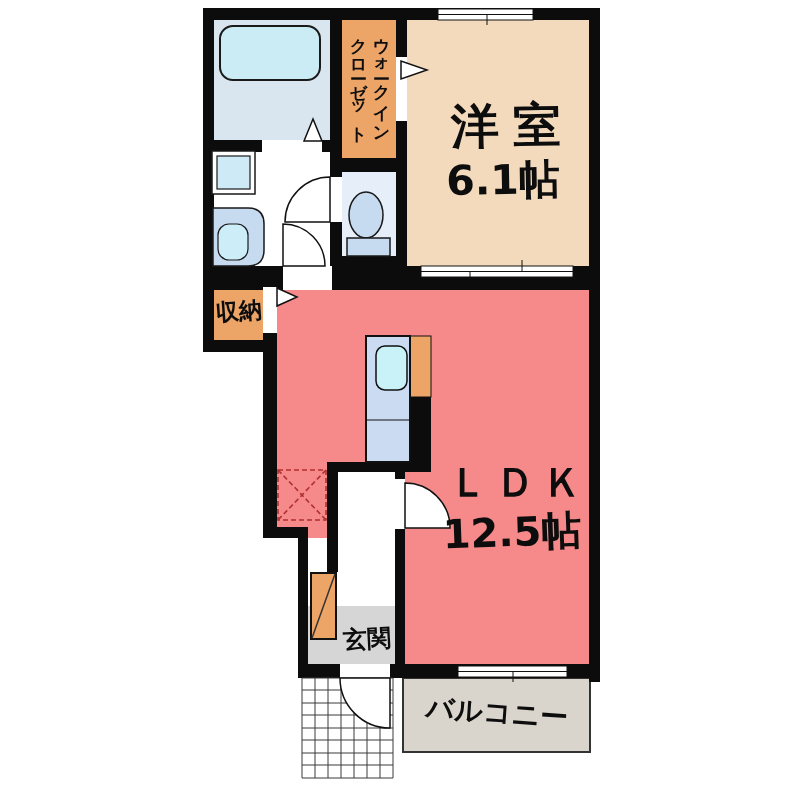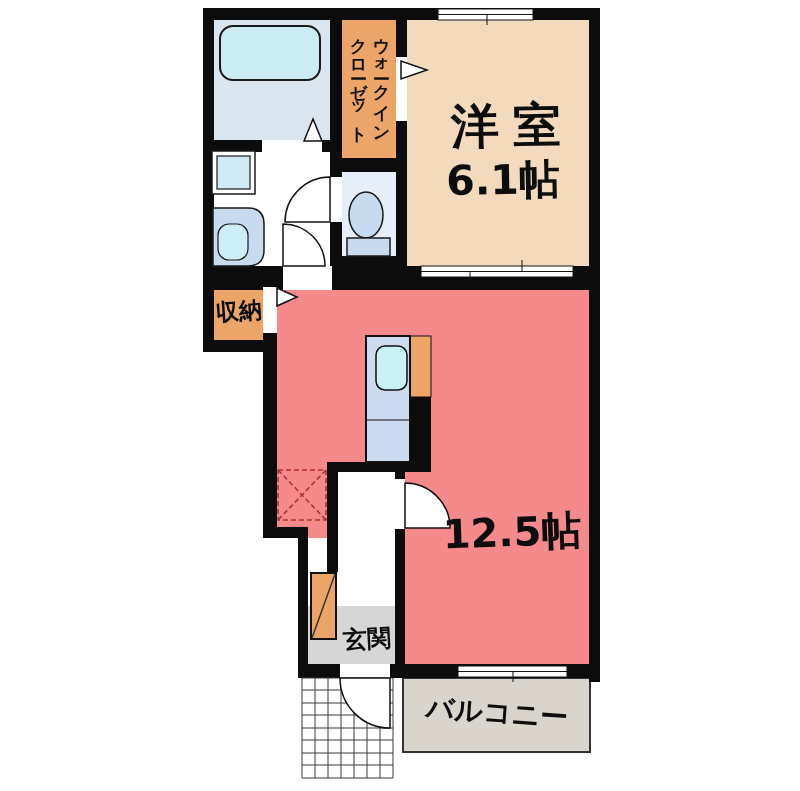--- a/index.html
+++ b/index.html
@@ -117,20 +117,21 @@
     <g>
       <rect x="458" y="666" width="109" height="11" fill="#ffffff" stroke="#111" stroke-width="1"></rect>
       <line x1="458" y1="671.5" x2="567" y2="671.5" stroke="#111" stroke-width="1"></line>
       <line x1="513" y1="671.5" x2="513" y2="682" stroke="#111" stroke-width="1"></line>
     </g>
   </svg>
 
   <div class="lbl" style="left:413px;top:101px;width:200px;font-size:48px;letter-spacing:14px;transform:rotate(-1deg);">洋室</div>
   <div class="lbl" style="left:403px;top:160px;width:200px;font-size:41px;transform:rotate(-1deg);">6.1帖</div>
 
+  <div class="lbl" style="left:419px;top:462px;width:200px;font-size:40px;letter-spacing:7px;">ＬＤＫ</div>
   <div class="lbl" style="left:412px;top:512px;width:200px;font-size:40px;transform:rotate(-2deg);">12.5帖</div>
 
   <div class="lbl" style="left:402px;top:699px;width:190px;font-size:28px;transform:rotate(4deg);">バルコニー</div>
 
   <div class="lbl" style="left:327px;top:627px;width:80px;font-size:24px;transform:rotate(-3deg);">玄関</div>
 
   <div class="lbl" style="left:209px;top:300px;width:60px;font-size:23px;transform:rotate(-4deg);">収納</div>
 
   <div class="vtext abs" style="left:345px;top:27px;width:48px;height:132px;font-size:17px;">
     <span>ウォークイン</span>

